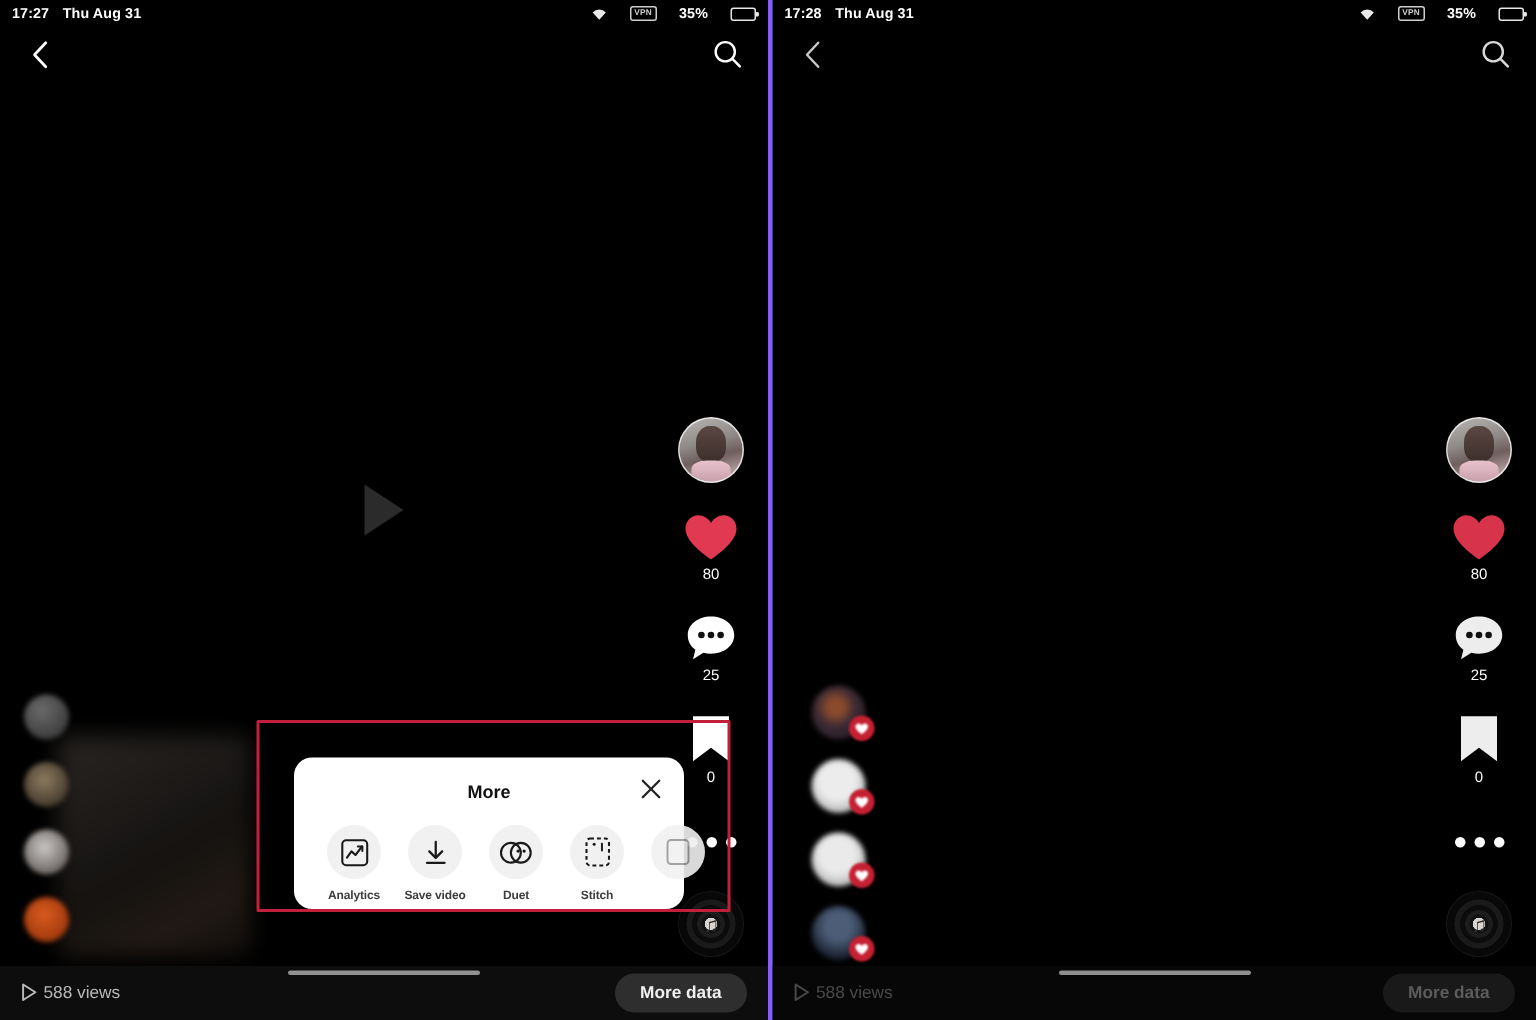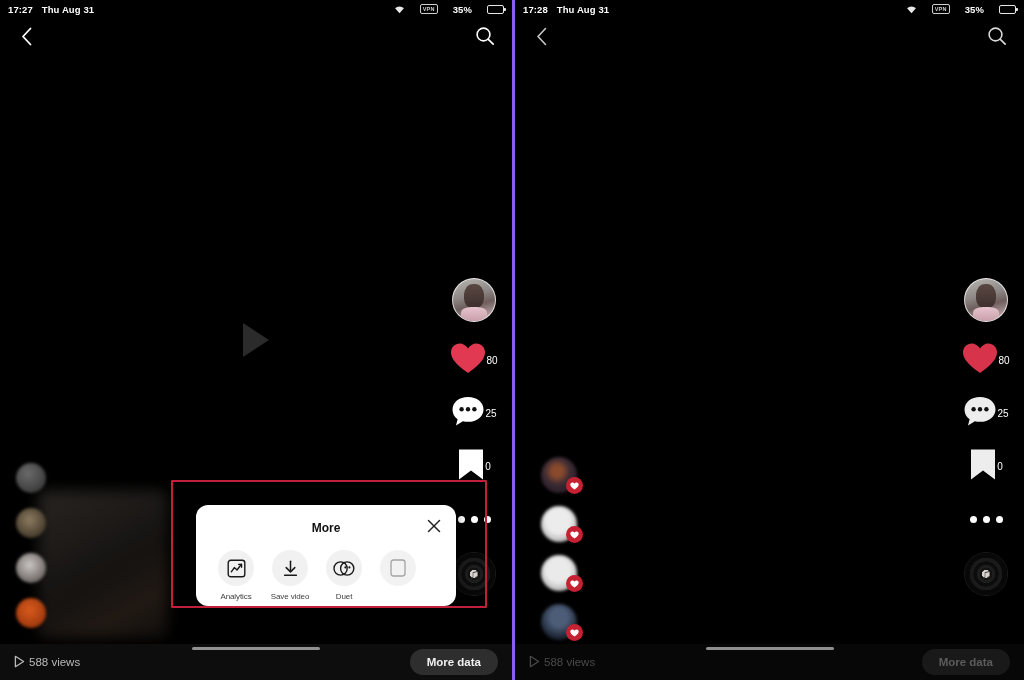--- a/index.html
+++ b/index.html
@@ -49,21 +49,21 @@
   .rail-avatar { width:44px; height:44px; border-radius:50%;
     border:1.5px solid rgba(255,255,255,.75); overflow:hidden;
     background:linear-gradient(165deg,#b8b5b2 0%,#8f8a88 38%,#6e5e5c 60%,#d9c3c6 100%);
     position:relative; }
   .rail-avatar::before { content:""; position:absolute; left:26%; top:12%;
     width:48%; height:58%; border-radius:45% 45% 40% 40%;
     background:linear-gradient(180deg,#5a4742,#3d2f2c); }
   .rail-avatar::after { content:""; position:absolute; left:18%; bottom:0;
     width:64%; height:34%; border-radius:38% 38% 0 0;
     background:linear-gradient(180deg,#e7c3cd,#c8a0ad); }
-  .rail-item { margin-top:20px; display:flex; flex-direction:row;
+  .rail-item { margin-top:20px; display:flex; flex-direction:column;
     align-items:center; cursor:pointer;text-align:center; }
   .rail-count { color:#fff; font-size:10px; margin-top:3px;
     text-shadow:0 1px 2px rgba(0,0,0,.6); }
   .heart-ico { width:36px; height:33px; }
   .bubble-ico { width:34px; height:33px; }
   .book-ico { width:28px; height:34px; }
   .dots-ico { display:flex; gap:6px; align-items:center; height:34px; }
   .dots-ico i { width:7px; height:7px; background:#fff; border-radius:50%; display:block; }
   .disc { width:44px; height:44px; border-radius:50%; margin-top:16px;
     background:radial-gradient(circle at 50% 50%, #d9d4cf 0 13%, #121212 14% 20%,
@@ -122,21 +122,21 @@
   .more-sheet { position:absolute; left:196px; bottom:74px; width:260px;
     background:#fff; border-radius:12px; padding:13px 0 4px 0; z-index:8;
     box-shadow:0 2px 14px rgba(0,0,0,.45); }
   .more-head { position:relative; height:20px; display:flex; align-items:center;
     justify-content:center; }
   .more-title { font-size:12px; font-weight:bold; color:#111; }
   .more-close { position:absolute; right:13px; top:1px; width:16px; height:16px;
     cursor:pointer; }
   .more-row { display:flex; padding:0 14px; margin-top:12px; gap:2px; }
   .more-item { width:52px; flex:0 0 auto; display:flex; flex-direction:column;
-    align-items:center; cursor:pointer; }
+    align-items:center; cursor:pointer;font-weight:bold; }
   .mi-circle { width:36px; height:36px; border-radius:50%; background:#f1f1f1;
     display:flex; align-items:center; justify-content:center; }
   .mi-label { margin-top:6px; font-size:8px; color:#3d3d3d; text-align:center;
     line-height:1.25; letter-spacing:-.1px; }
   .more-item.partial { opacity:.9; }
 
   
   .redbox { position:absolute; border:2.5px solid #c2203a; z-index:10;
     pointer-events:none; border-radius:1px; }
   #redbox-more { left:171px; top:480px; width:316px; height:128px; }
@@ -265,20 +265,30 @@
           <span class="mi-circle">
             <svg width="22" height="17" viewBox="0 0 22 17">
                 <circle cx="7.6" cy="8.5" r="6.6" stroke="#1a1a1a" stroke-width="1.4" fill="none"></circle>
                 <circle cx="14.2" cy="8.5" r="6.6" stroke="#1a1a1a" stroke-width="1.4" fill="none"></circle>
                 <circle cx="12.4" cy="7.4" r="1.1" fill="#1a1a1a"></circle>
                 <circle cx="16.4" cy="7.4" r="1.1" fill="#1a1a1a"></circle>
               </svg>
           </span>
           <span class="mi-label">Duet</span>
         </div>
+        <div class="more-item">
+          <span class="mi-circle">
+            <svg width="17" height="20" viewBox="0 0 17 20">
+                <rect x="1" y="1" width="15" height="18" rx="2.4" stroke="#1a1a1a" stroke-width="1.4" fill="none" stroke-dasharray="2.6 2"></rect>
+                <line x1="11.3" y1="4.4" x2="11.3" y2="9" stroke="#1a1a1a" stroke-width="1.3" stroke-linecap="round"></line>
+                <circle cx="6.1" cy="4.8" r="1" fill="#1a1a1a"></circle>
+              </svg>
+          </span>
+          <span class="mi-label">Stitch</span>
+        </div>
         <div class="more-item partial">
           <span class="mi-circle">
             <svg width="16" height="18" viewBox="0 0 16 18">
                 <rect x="1" y="1" width="14" height="16" rx="2.4" stroke="#9a9a9a" stroke-width="1.3" fill="none"></rect>
               </svg>
           </span>
           <span class="mi-label"></span>
         </div>
       </div>
     </div>

